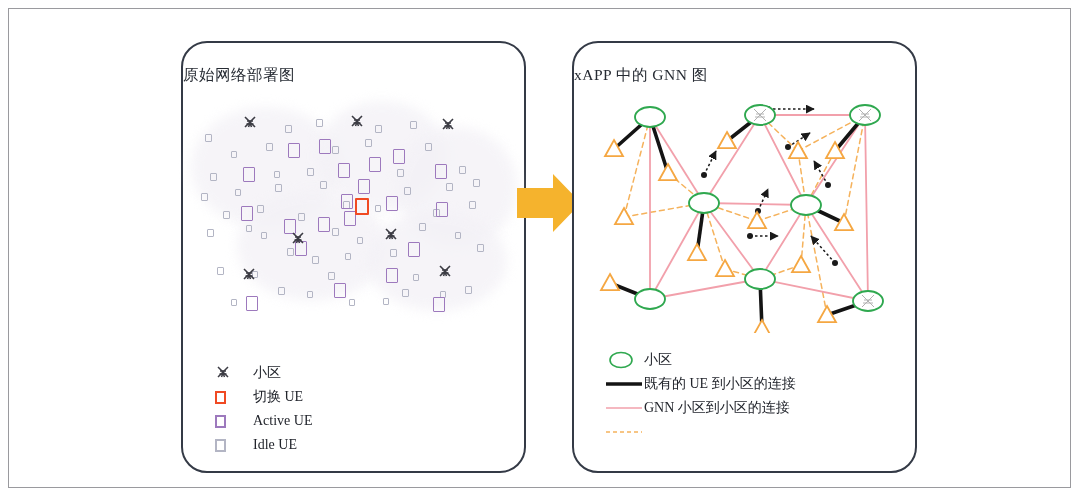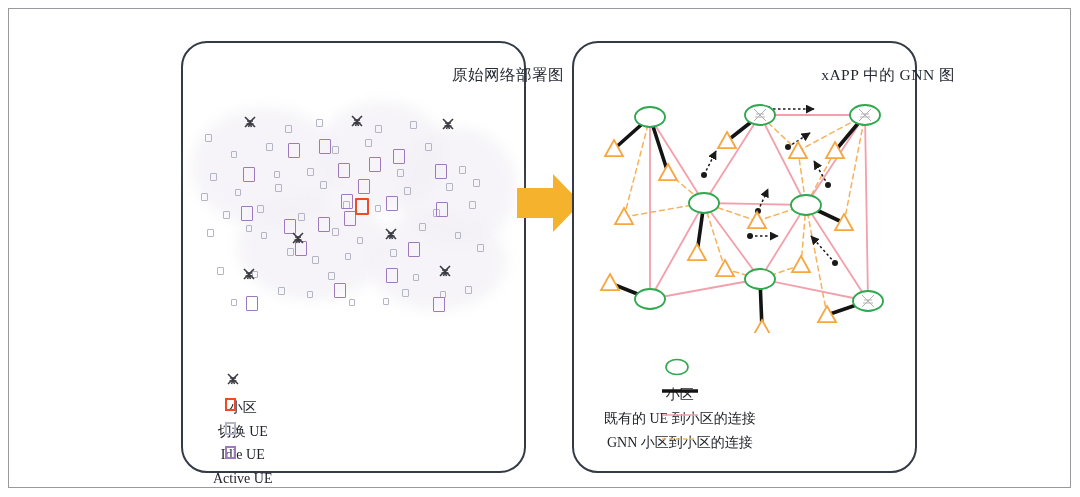--- a/index.html
+++ b/index.html
@@ -36,25 +36,24 @@
     box-sizing: border-box;
   }
   #panel-left  { left: 172px; top: 32px; width: 345px; height: 432px; }
   #panel-right { left: 563px; top: 32px; width: 345px; height: 432px; }
 
   .panel-title {
     position: absolute;
     top: 22px;
     left: 0;
     width: 100%;
-    text-align: right;
+    text-align: left;
     font-size: 15.5px;
     color: #262b33;
     letter-spacing: 0.5px;
-    margin-left: 40px;
   }
 
   
   #scatter {
     position: absolute;
     left: 14px;
     top: 58px;
     width: 317px;
     height: 232px;
   }
@@ -88,21 +87,20 @@
   .legend {
     position: absolute;
     left: 30px;
   }
   #legend-left  { top: 318px; }
   #legend-right { top: 305px; }
   .legend-row {
     display: flex;
     align-items: center;
     height: 24px;
-    flex-direction: column;
   }
   .legend-mark {
     width: 38px;
     flex: 0 0 38px;
     display: flex;
     align-items: center;
     justify-content: flex-start;
     padding-left: 2px;
   }
   .legend-label {
@@ -310,29 +308,29 @@
           <span class="legend-label">小区</span>
         </div>
         <div class="legend-row">
           <span class="legend-mark">
               <span class="sq ho"></span>
             </span>
           <span class="legend-label">切换 UE</span>
         </div>
         <div class="legend-row">
           <span class="legend-mark">
+              <span class="sq active"></span>
+            </span>
+          <span class="legend-label">Active UE</span>
+        </div>
+        <div class="legend-row">
+          <span class="legend-mark">
               <span class="sq idle"></span>
             </span>
           <span class="legend-label">Idle UE</span>
-        </div>
-        <div class="legend-row">
-          <span class="legend-mark">
-              <span class="sq active"></span>
-            </span>
-          <span class="legend-label">Active UE</span>
         </div>
       </div>
     </div>
 
     <div id="arrow-mid">
       <svg width="64" height="62" viewBox="0 0 64 62">
         <polygon points="0,16 36,16 36,2 64,31 36,60 36,46 0,46" fill="#f5b32d"></polygon>
       </svg>
     </div>
 

